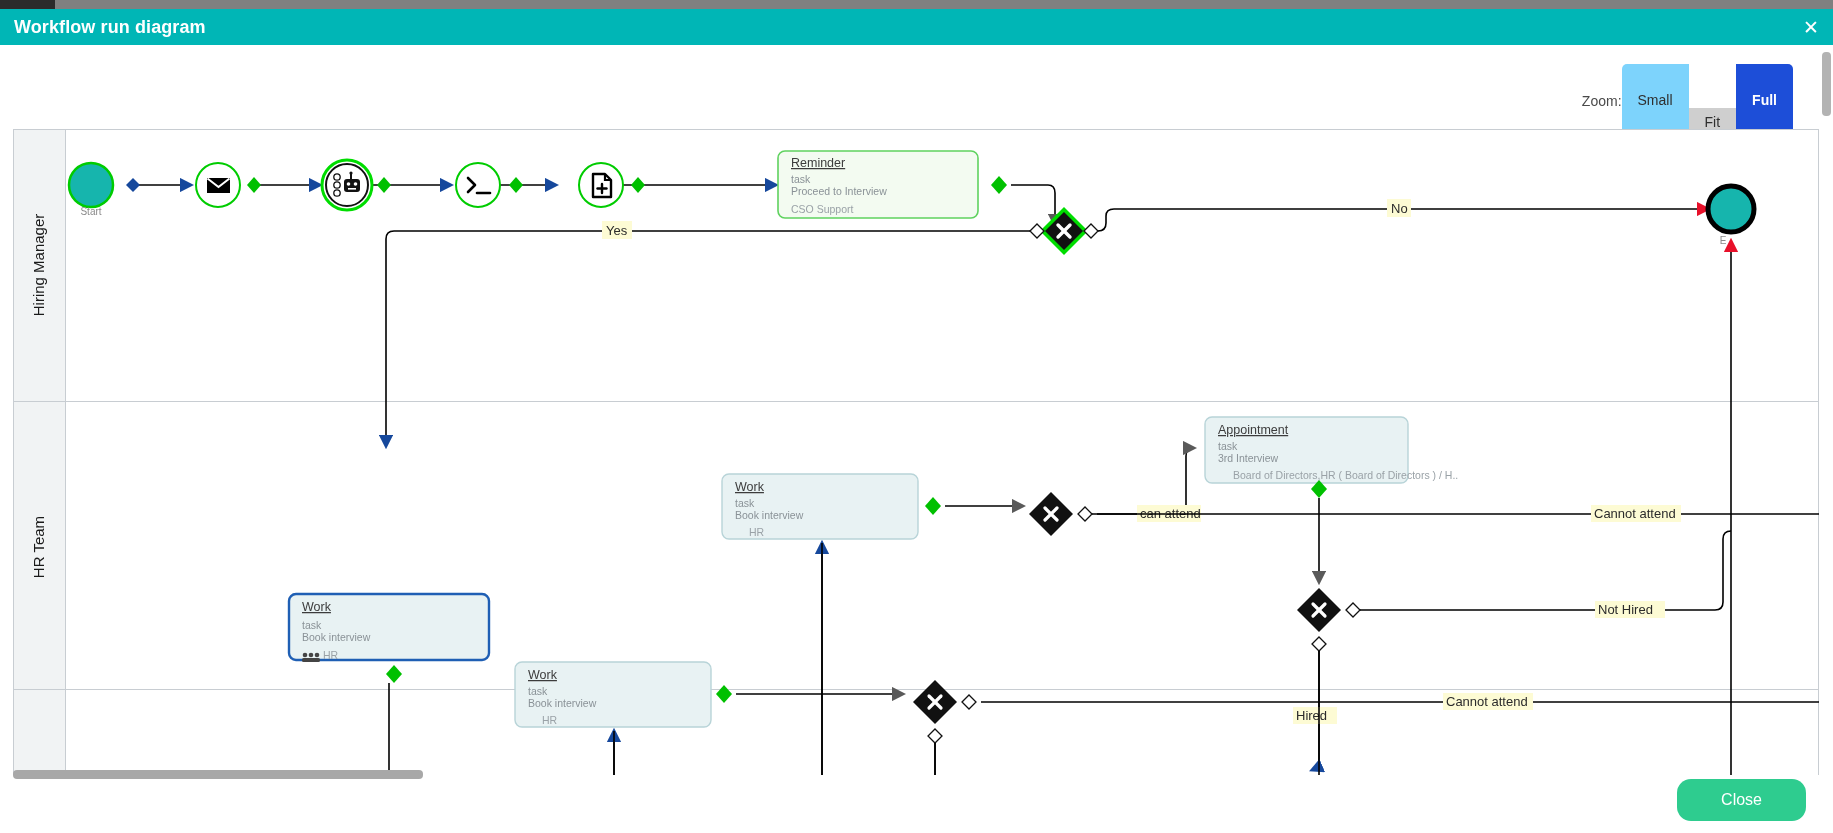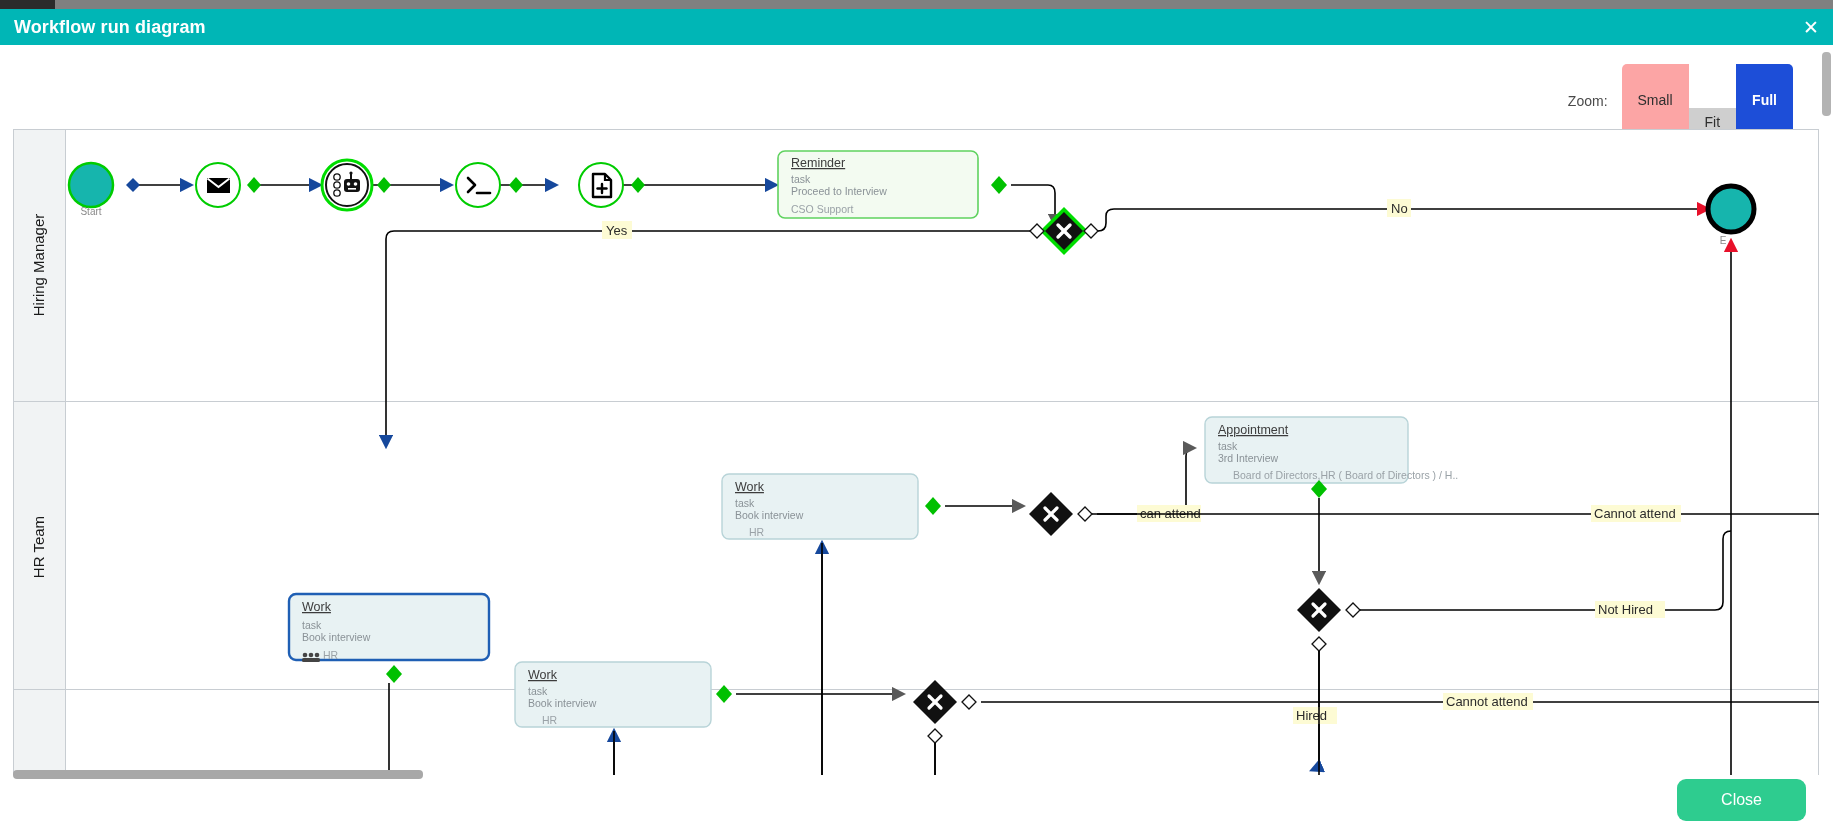--- a/index.html
+++ b/index.html
@@ -35,27 +35,27 @@
     position: absolute; left:0; top:0; width:1833px; height:9px;
     background:#808080;
   }
   .topstrip .darkbit {
     position:absolute; left:0; top:0; width:55px; height:9px; background:#2b2b2b;
   }
 
   
   .zoombar {
     position: absolute; right: 40px; top: 64px;
-    display: flex; align-items: center; gap: 14px;
+    display: flex; align-items: center; 
   }
   .zoombar .zlabel { font-size: 14px; color: #4a4a4a; }
   .zgroup { display: flex; border-radius: 5px; overflow: hidden; }
   .zbtn {
     padding: 7px 16px; font-size: 14px;
-    background: #fca5a5; color: #2f2f2f;
+    background: #7dd3fc; color: #2f2f2f;
     border: none; cursor: pointer; line-height: 1.1;
   }
   .zbtn.mid { background: #cfcfcf; margin-top: 44px; }
   .zbtn.active { background: #1d4ed8; color: #ffffff; font-weight: bold; }
 
   
   .vscroll {
     position: absolute; right: 2px; top: 52px;
     width: 9px; height: 730px; background: transparent;
   }
@@ -78,21 +78,21 @@
   }
   .hscroll .thumb {
     position:absolute; left:0; top:0; width: 410px; height: 9px;
     background: #a8a8a8; border-radius: 4px;
   }
 
   
   .closebtn {
     position:absolute; right: 27px; bottom: 12px;
     background: #2ecc8f; color:#ffffff;
-    border:none; border-radius: 9px;
+    border:none; border-radius: 14px;
     padding: 12px 44px; font-size: 16px; cursor:pointer;
   }
 
   
   .lane-label { font-size: 15px; fill:#1a1a1a; font-family:"Liberation Sans",sans-serif; }
   .node-title { font-size: 12.5px; fill:#3c3c3c; font-family:"Liberation Sans",sans-serif; text-decoration: underline; }
   .node-sub { font-size: 10.5px; fill:#8a9297; font-family:"Liberation Sans",sans-serif; }
   .node-role { font-size: 10.5px; fill:#9aa2a7; font-family:"Liberation Sans",sans-serif; }
   .edge-label { font-size: 13px; fill:#2b2b2b; font-family:"Liberation Sans",sans-serif; }
   .start-label { font-size: 10px; fill:#8a8a8a; font-family:"Liberation Sans",sans-serif; }

